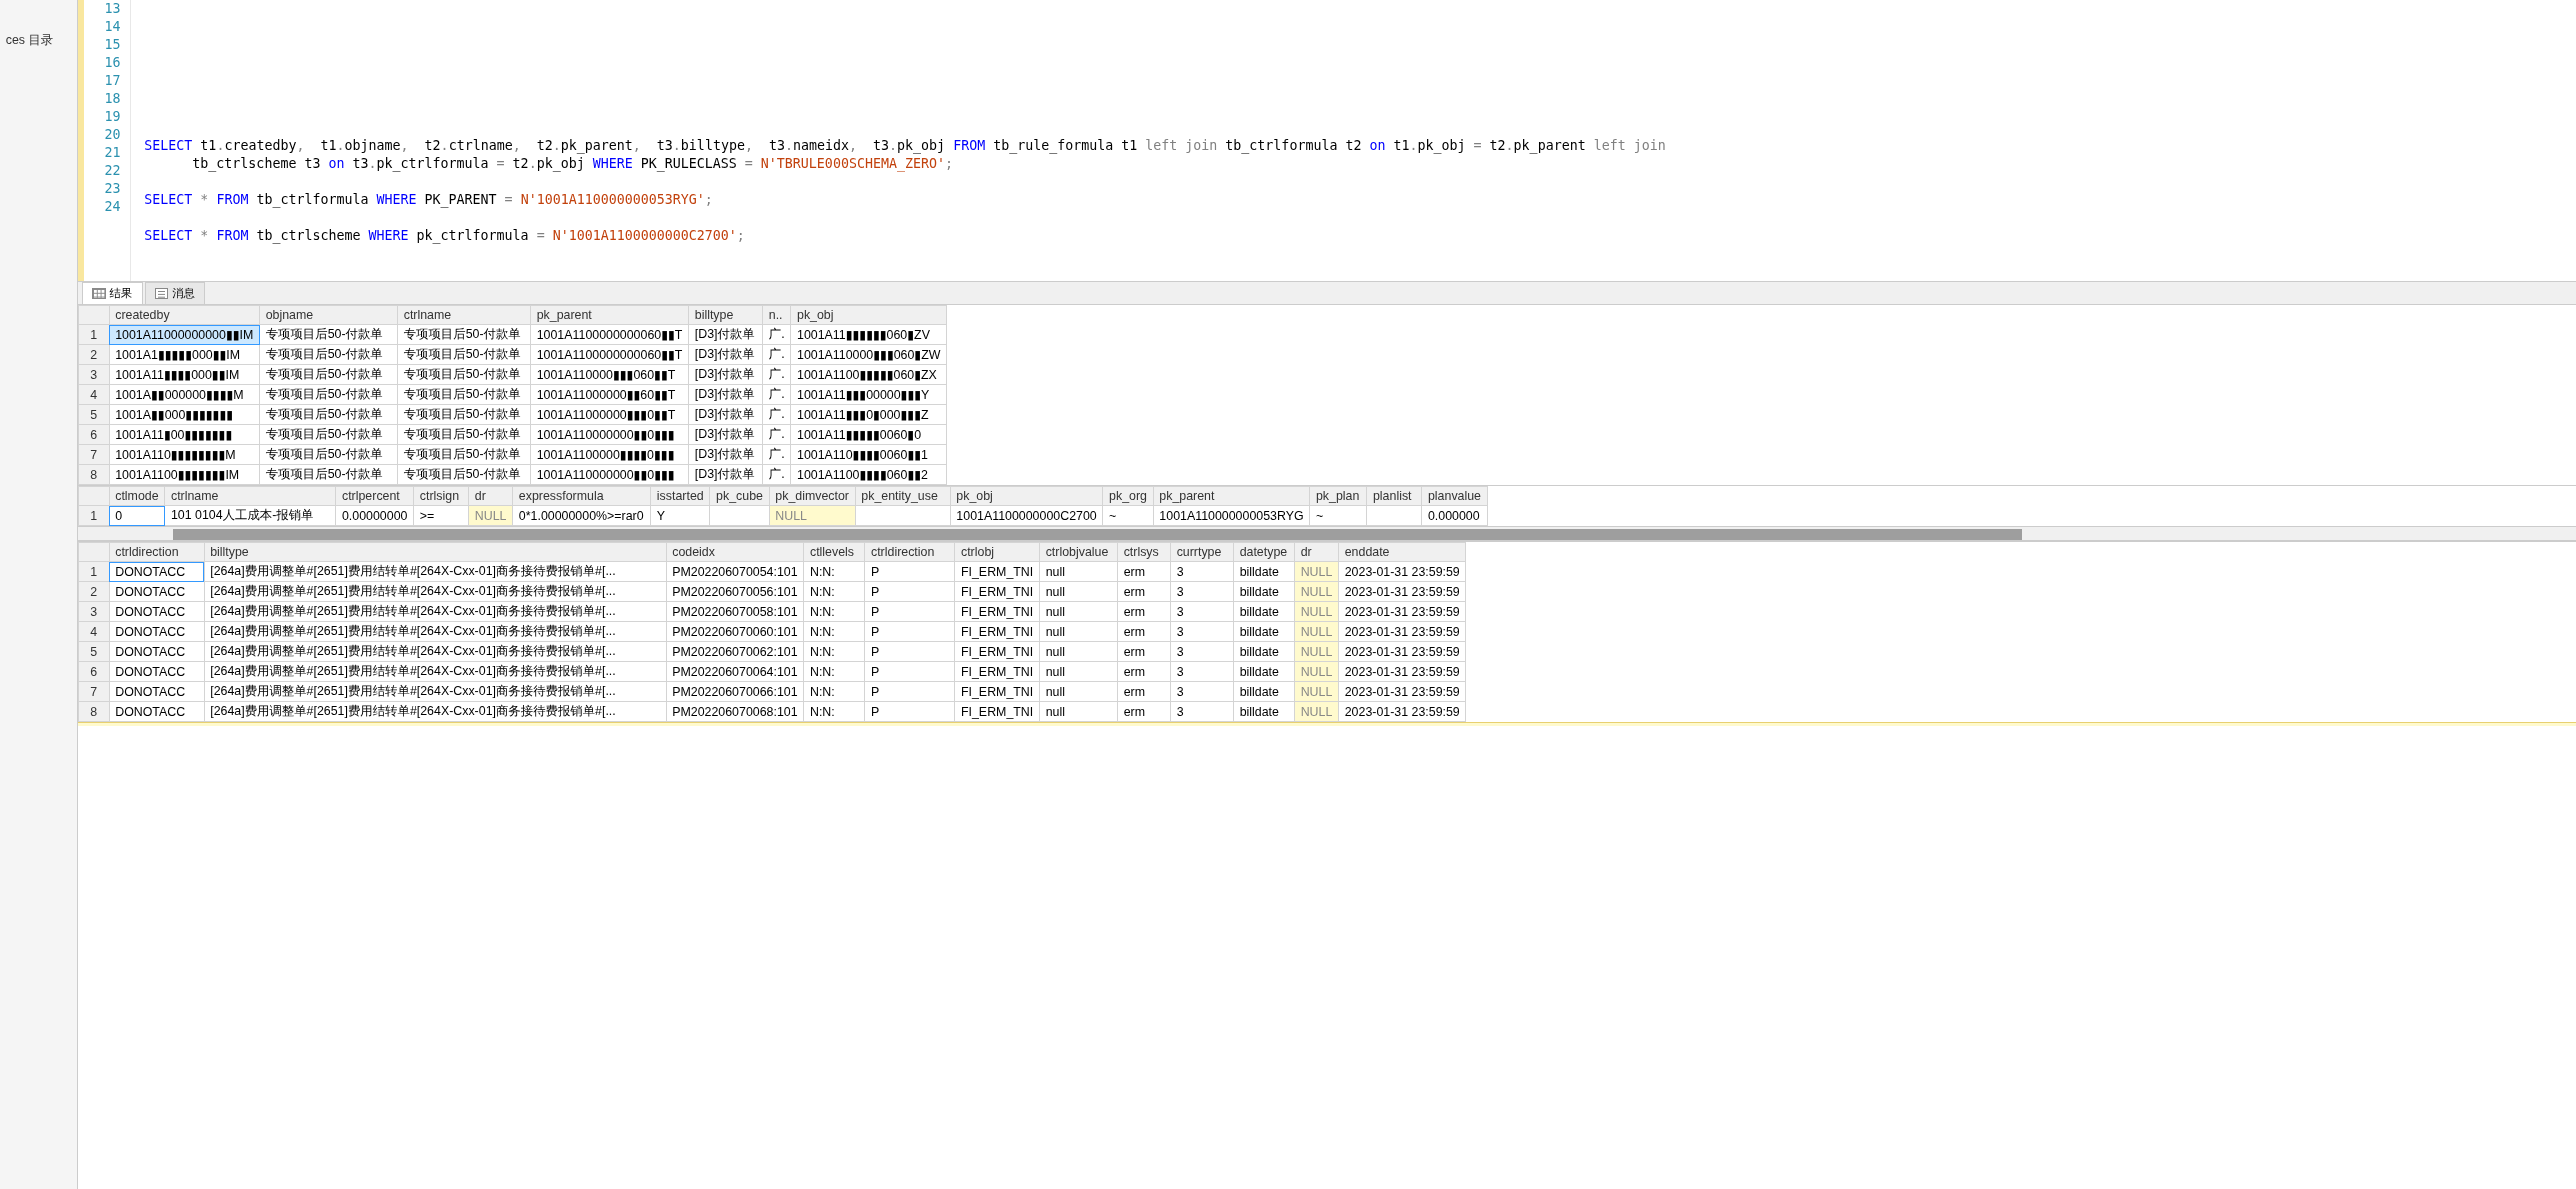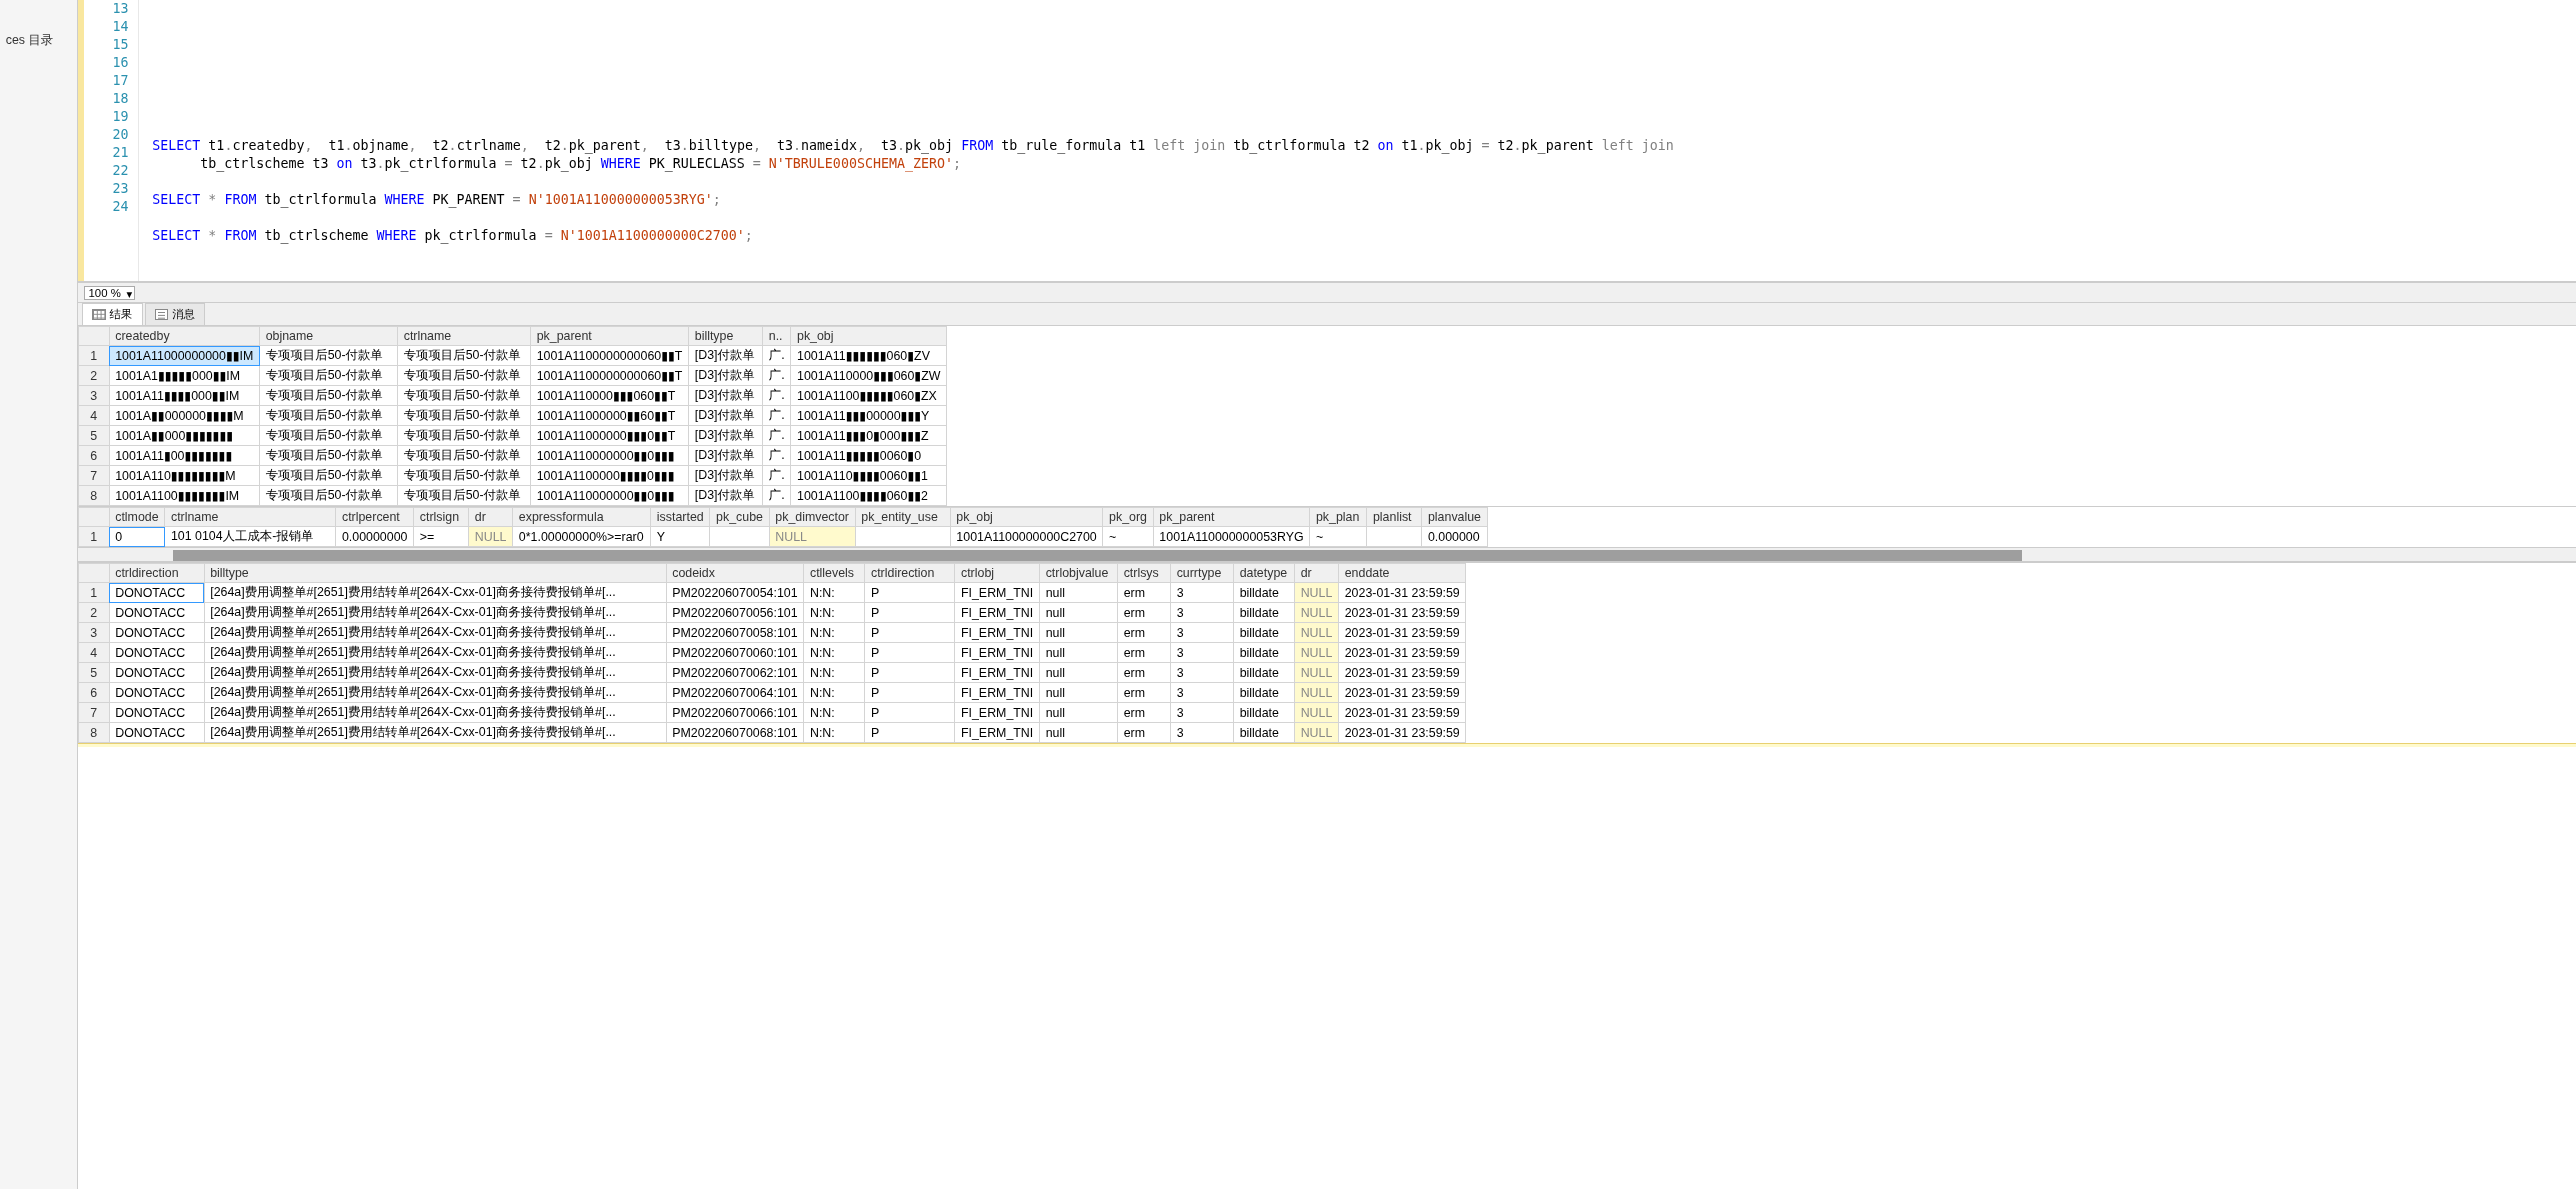--- a/index.html
+++ b/index.html
@@ -2,21 +2,21 @@
 <html style="font-size:15.2px"><head>
 <meta charset="utf-8">
 <style>
 * { margin: 0; padding: 0; box-sizing: border-box; }
 body { font-family: "Segoe UI", "Microsoft YaHei", sans-serif; font-size: 12.4px; background: #fff; color: #000; overflow: hidden; }
 .app { display: flex; height: 100vh; }
 .left-panel { width: 78px; border-right: 1px solid #ccc; background: #f5f5f5; padding-top: 28.6px; }
 .left-panel .item { padding: 3.8px 5.7px; font-size: 12.4px; color: #333; }
 .main { flex: 1; display: flex; flex-direction: column; min-width: 0; }
 .editor-area { flex: 0 0 auto; position: relative; display: flex; border-bottom: 1px solid #ccc; background: #fff; }
-.gutter { width: 61px; background: #fff; border-right: 1px solid #e8e8e8; text-align: right; padding-right: 9.5px; font-family: Consolas, monospace; font-size: 13.3px; color: #2b91af; position: relative; }
+.gutter { width: 53px; background: #fff; border-right: 1px solid #e8e8e8; text-align: right; padding-right: 9.5px; font-family: Consolas, monospace; font-size: 13.3px; color: #2b91af; position: relative; }
 .gutter .line { height: 18px; line-height: 18px; }
 .gutter .bookmark { position: absolute; left: 0; top: 0; width: 5.7px; height: 100%; background: #f9e79f; }
 .code { flex: 1; font-family: Consolas, monospace; font-size: 13.3px; padding-left: 13.3px; white-space: pre; overflow-x: auto; margin-top: 47px; }
 .code .line { height: 18px; line-height: 18px; }
 .kw { color: #0000ff; }
 .op { color: #808080; }
 .str { color: #c2410c; }
 .zoom-bar { height: 21px; background: #f0f0f0; border-top: 1px solid #ccc; border-bottom: 1px solid #ccc; display: flex; align-items: center; padding-left: 5.7px; font-size: 11.4px; }
 .zoom-select { border: 1px solid #aaa; background: #fff; padding: 0 13.3px 0 3.8px; font-size: 11.4px; position: relative; }
 .zoom-select::after { content: '▾'; position: absolute; right: 1.9px; top: 0; }
@@ -60,23 +60,20 @@
           <div class="line">19</div>
           <div class="line">20</div>
           <div class="line">21</div>
           <div class="line">22</div>
           <div class="line">23</div>
           <div class="line">24</div>
           <div class="line"></div>
         </div>
       <div class="code" id="code"><div class="line"></div><div class="line"></div><div class="line"></div><div class="line"></div><div class="line"></div><div class="line"><span class="kw">SELECT</span><span> t1</span><span class="op">.</span><span>createdby</span><span class="op">,</span><span>  t1</span><span class="op">.</span><span>objname</span><span class="op">,</span><span>  t2</span><span class="op">.</span><span>ctrlname</span><span class="op">,</span><span>  t2</span><span class="op">.</span><span>pk_parent</span><span class="op">,</span><span>  t3</span><span class="op">.</span><span>billtype</span><span class="op">,</span><span>  t3</span><span class="op">.</span><span>nameidx</span><span class="op">,</span><span>  t3</span><span class="op">.</span><span>pk_obj </span><span class="kw">FROM</span><span> tb_rule_formula t1 </span><span class="op">left join</span><span> tb_ctrlformula t2 </span><span class="kw">on</span><span> t1</span><span class="op">.</span><span>pk_obj </span><span class="op">=</span><span> t2</span><span class="op">.</span><span>pk_parent </span><span class="op">left join</span></div><div class="line"><span>      tb_ctrlscheme t3 </span><span class="kw">on</span><span> t3</span><span class="op">.</span><span>pk_ctrlformula </span><span class="op">=</span><span> t2</span><span class="op">.</span><span>pk_obj </span><span class="kw">WHERE</span><span> PK_RULECLASS </span><span class="op">=</span><span> </span><span class="str">N'TBRULE000SCHEMA_ZERO'</span><span class="op">;</span></div><div class="line"></div><div class="line"><span class="kw">SELECT</span><span> </span><span class="op">*</span><span> </span><span class="kw">FROM</span><span> tb_ctrlformula </span><span class="kw">WHERE</span><span> PK_PARENT </span><span class="op">=</span><span> </span><span class="str">N'1001A110000000053RYG'</span><span class="op">;</span></div><div class="line"></div><div class="line"><span class="kw">SELECT</span><span> </span><span class="op">*</span><span> </span><span class="kw">FROM</span><span> tb_ctrlscheme </span><span class="kw">WHERE</span><span> pk_ctrlformula </span><span class="op">=</span><span> </span><span class="str">N'1001A1100000000C2700'</span><span class="op">;</span></div><div class="line"></div><div class="line"></div></div>
     </div>
-    <div class="zoom-bar">
-      <span class="zoom-select">100 %</span>
-    </div>
     <div class="tabs">
       <div class="tab">
         <span class="tab-icon grid-icon"></span>
         <span>结果</span>
       </div>
       <div class="tab inactive">
         <span class="tab-icon msg-icon"></span>
         <span>消息</span>
       </div>
     </div>

